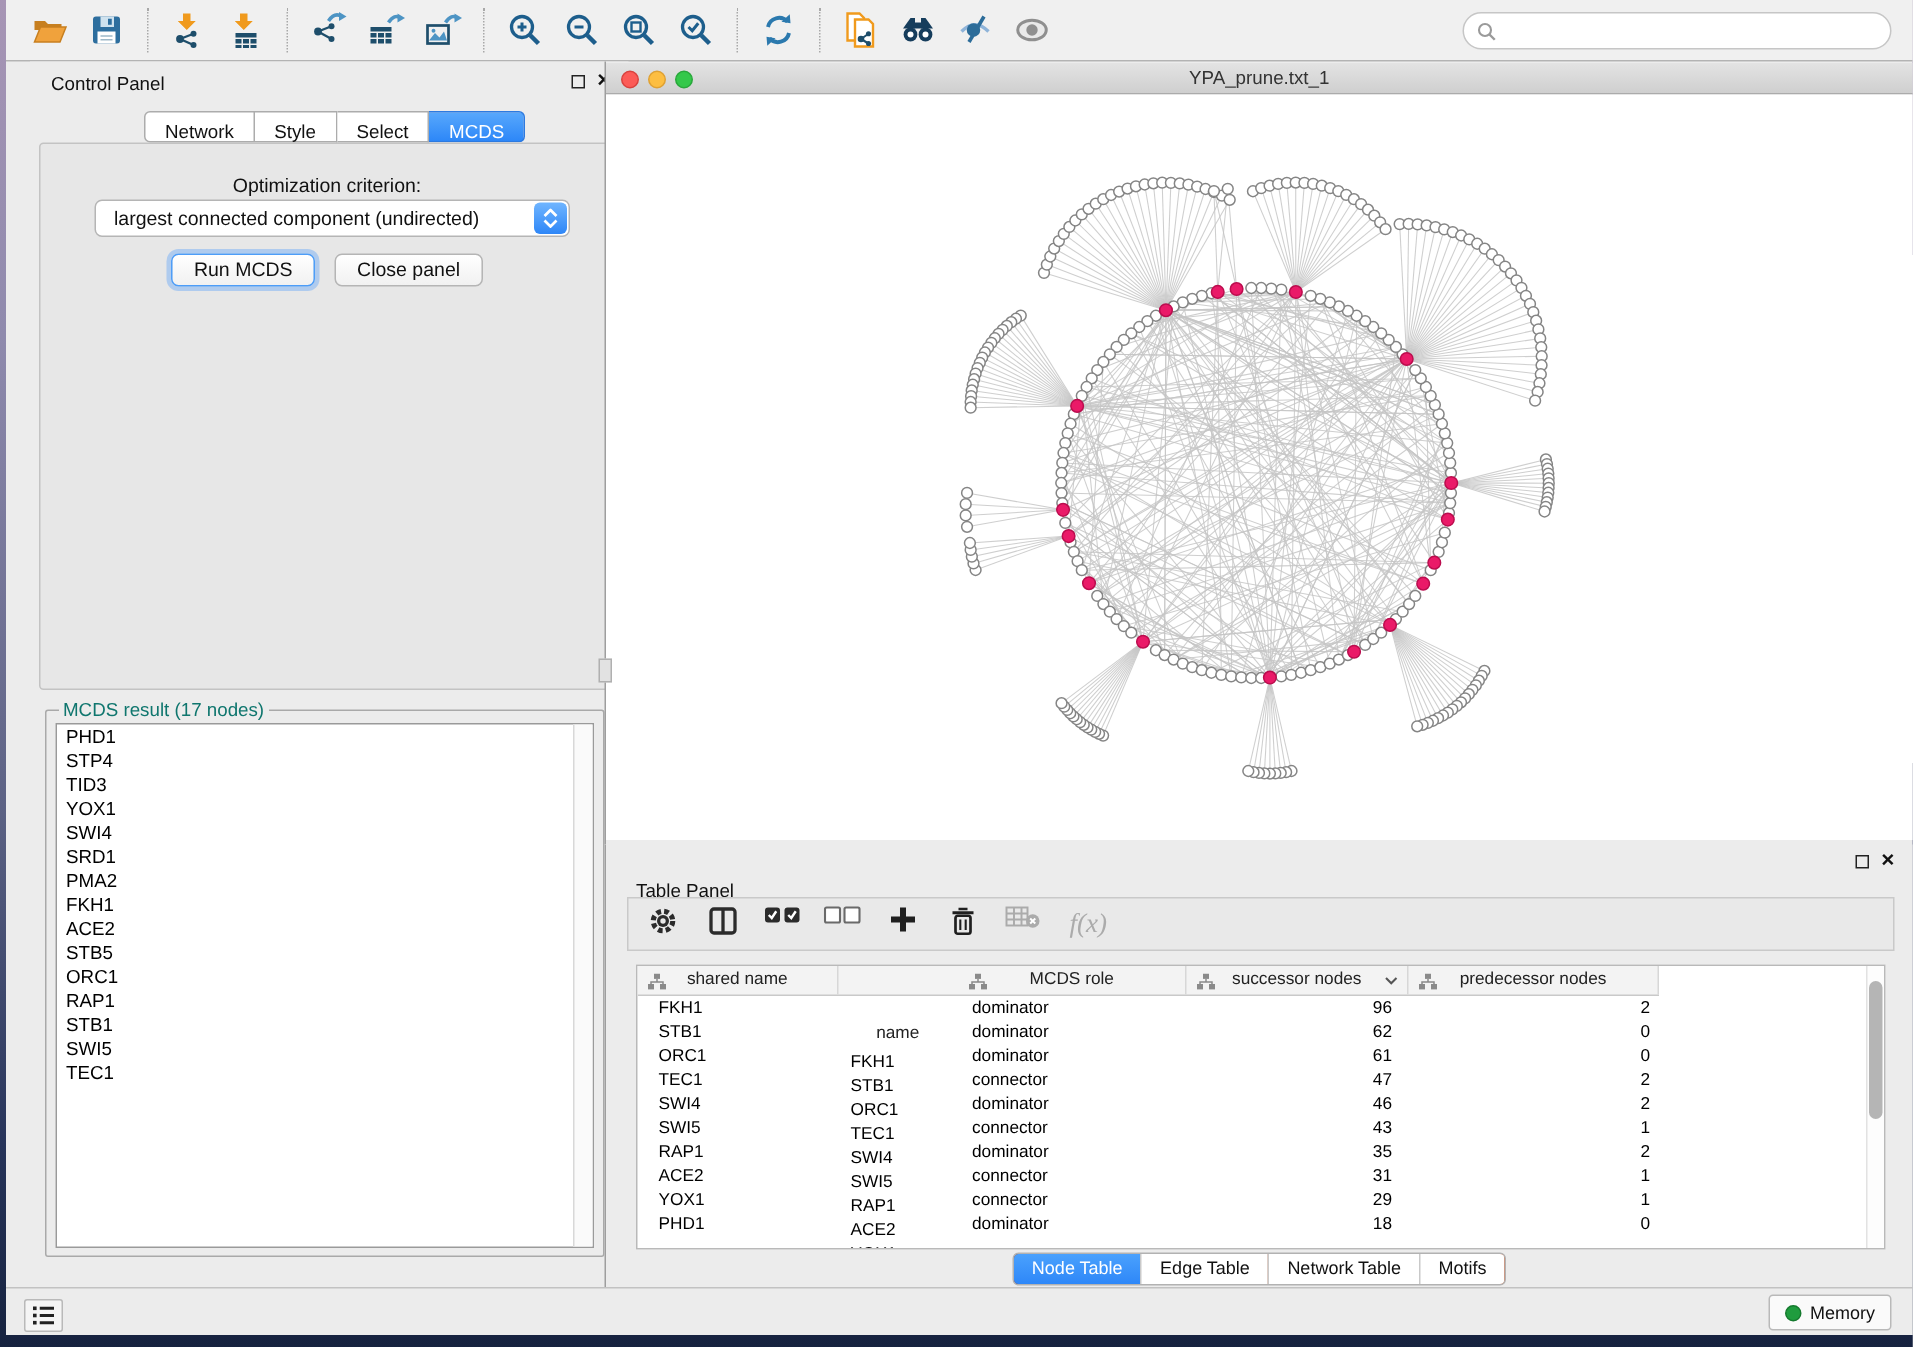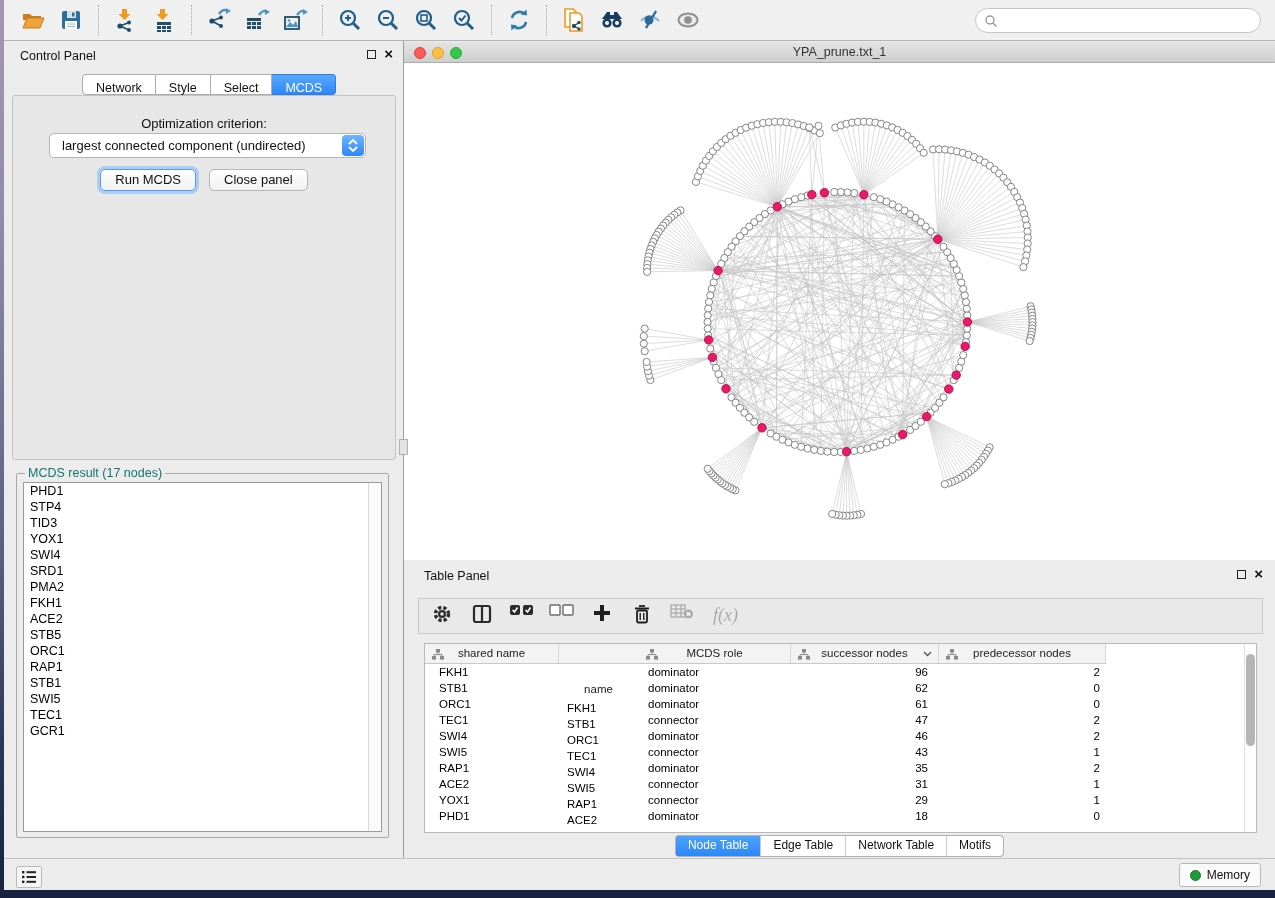--- a/index.html
+++ b/index.html
@@ -11,21 +11,21 @@
   
   .toolbar { position:absolute; left:0; top:0; right:0; height:41px; background:#f0f0f0;
     border-bottom:1px solid #b3b3b3; display:flex; align-items:center; padding-left:10px; }
   .tbtn { width:32px; height:32px; display:flex; align-items:center; justify-content:center; margin:0 3px; }
   .tsep { width:1px; height:30px; margin:0 8px; border-left:1px dotted #a8a8a8; }
   .search-wrap { position:absolute; right:14px; top:8px; width:286px; height:25px; background:#fff;
     border:1px solid #c6c6c6; border-radius:13px; display:flex; align-items:center; padding-left:8px; }
   .search-wrap input { border:none; outline:none; flex:1; height:20px; font-size:12px; background:transparent; }
 
   
-  .cpanel { position:absolute; left:2px; top:41px; width:399px; bottom:32px; background:#ececec; }
+  .cpanel { position:absolute; left:16px; top:41px; width:399px; bottom:32px; background:#ececec; }
   .panel-title { position:absolute; left:14px; top:8px; font-size:12.5px; color:#111; }
   .wbtns { position:absolute; right:12px; top:8px; display:flex; gap:8px; align-items:center; }
   .float-ic { width:9px; height:9px; border:1.5px solid #222; display:inline-block; }
   .close-ic { font-size:15px; font-weight:bold; color:#111; line-height:10px; }
 
   .cp-tabs { position:absolute; left:76px; top:33px; height:21px; display:flex; }
   .cp-tab { height:21px; line-height:19px; padding:4px 13px; font-size:12.5px; background:#fff;
     border:1px solid #acacac; border-left:none; color:#111; }
   .cp-tab.first { border-left:1px solid #acacac; border-radius:4px 0 0 4px; }
   .cp-tab.last { border-radius:0 4px 4px 0; }
@@ -61,21 +61,21 @@
   .tl { position:absolute; top:5px; width:12px; height:12px; border-radius:50%; }
   .net-title { position:absolute; left:0; right:0; top:3px; text-align:center; font-size:12.5px; color:#333; }
   .net-canvas { position:absolute; left:0; right:0; top:22px; height:497px; background:#fff; }
   .net-canvas svg { width:100%; height:100%; display:block; }
   .divider-handle { position:absolute; left:-5px; top:398px; width:9px; height:16px; background:#e2e2e2;
     border:1px solid #b0b0b0; }
 
   
   .tpanel { position:absolute; left:399px; right:0; top:563px; bottom:32px; background:#ececec;
     border-left:1px solid #9e9e9e; }
-  .tp-title { position:absolute; left:20px; top:6px; font-size:12.5px; color:#111; }
+  .tp-title { position:absolute; left:20px; top:24px; font-size:12.5px; color:#111; }
   .tp-toolbar { position:absolute; left:14px; right:12px; top:35px; height:36px; background:#e9e9e9;
     border:1px solid #c9c9c9; display:flex; align-items:center; padding-left:10px; gap:14px; }
   .tpi { display:flex; align-items:flex-start; justify-content:center; width:26px; height:26px; }
 
   .ntable { position:absolute; left:20px; right:18px; top:80px; height:190px; background:#fff;
     border:1px solid #b9b9b9; overflow:hidden; }
   .thead { position:absolute; left:0; top:0; height:20px; width:681px; background:#f3f3f3;
     border-bottom:1px solid #c9c9c9; display:flex; }
   .th { position:relative; font-size:11.5px; color:#222; text-align:center; line-height:19px;
     border-right:1px solid #d7d7d7; }
@@ -318,21 +318,20 @@
           <div class="mcds-item">SRD1</div>
           <div class="mcds-item">PMA2</div>
           <div class="mcds-item">FKH1</div>
           <div class="mcds-item">ACE2</div>
           <div class="mcds-item">STB5</div>
           <div class="mcds-item">ORC1</div>
           <div class="mcds-item">RAP1</div>
           <div class="mcds-item">STB1</div>
           <div class="mcds-item">SWI5</div>
           <div class="mcds-item">TEC1</div>
-          <div class="mcds-item">GCR1</div>
         </div>
       <div class="mcds-scroll" style="right:8px; top:17px; bottom:7px;"></div>
     </div>
   </div>
 
   <div class="netregion">
     <div class="net-titlebar">
       <span class="tl" style="left:10px; background:#fc5b57; border:1px solid #d9423e;"></span>
       <span class="tl" style="left:28px; background:#fdbe41; border:1px solid #dfa133;"></span>
       <span class="tl" style="left:46px; background:#34c84a; border:1px solid #29a83b;"></span>

